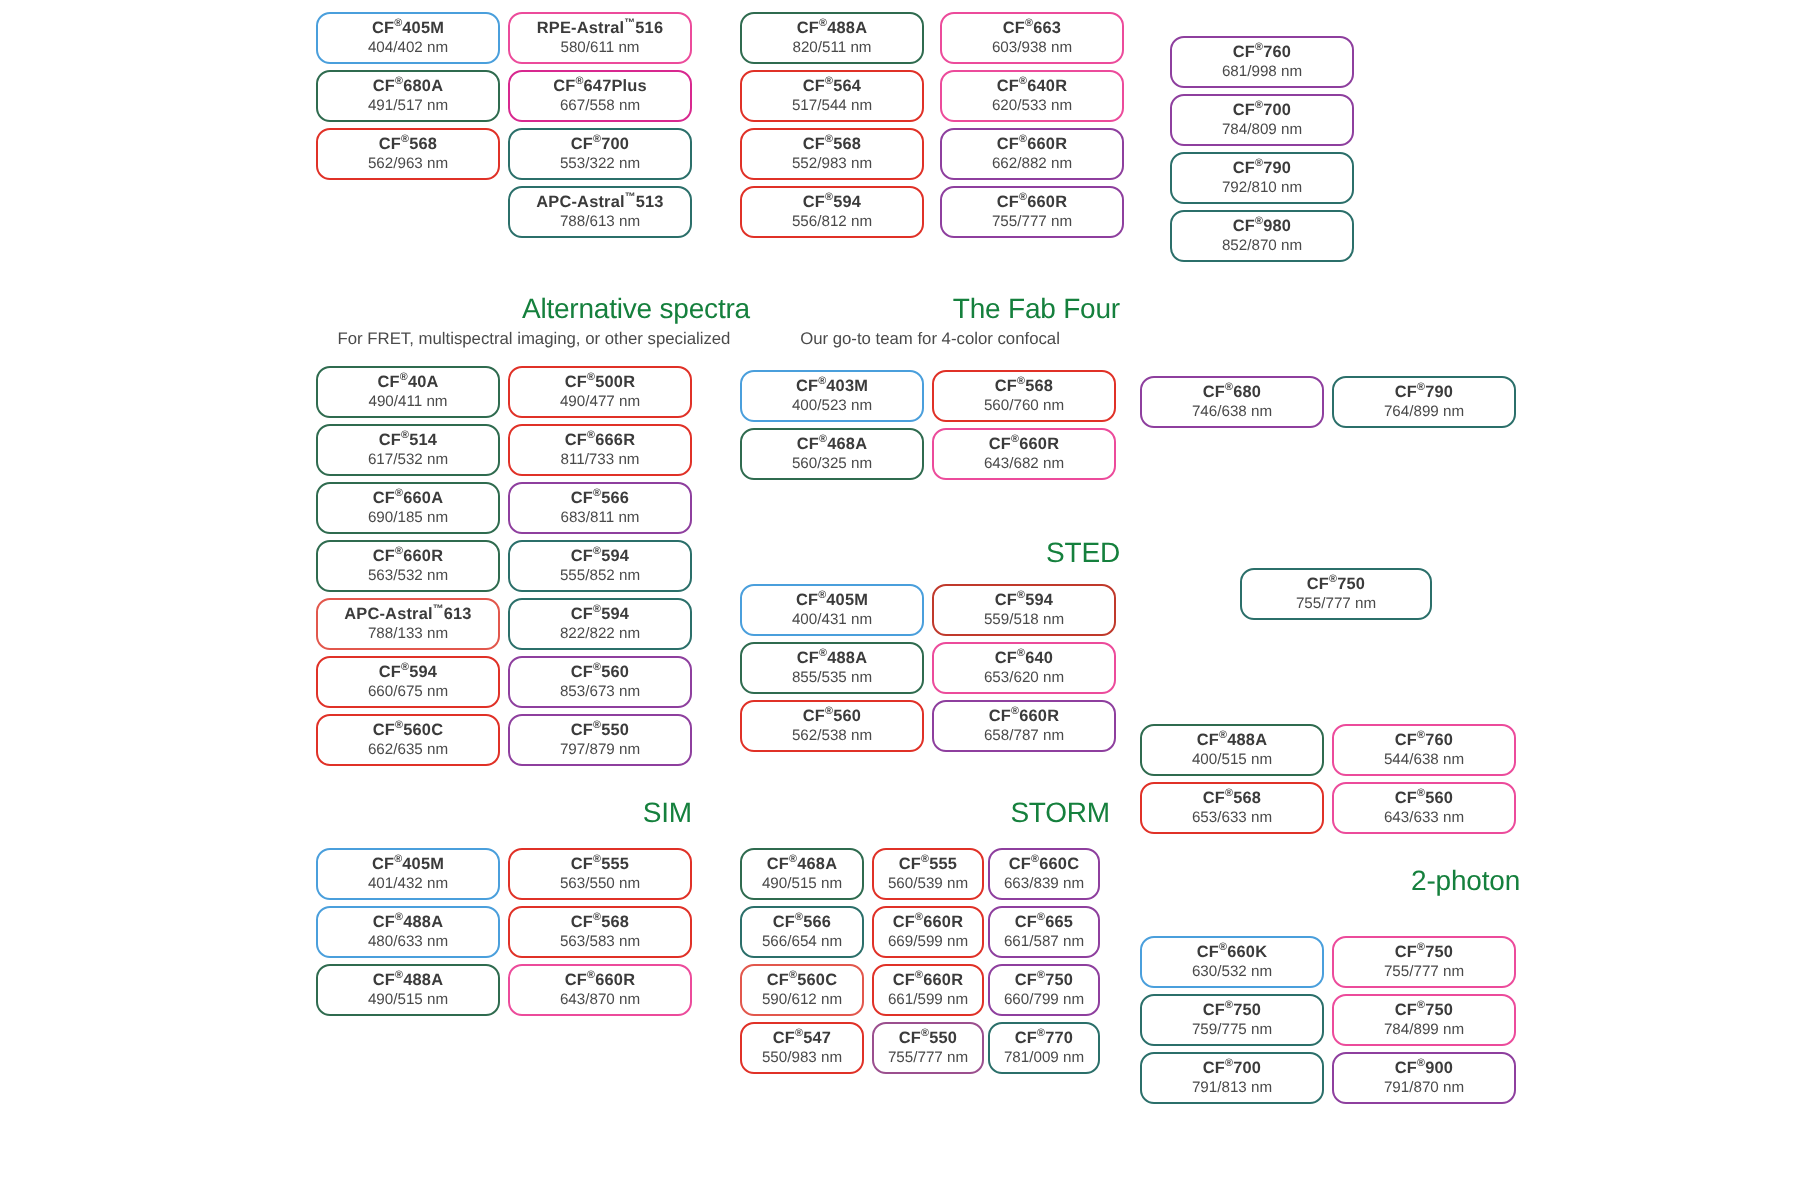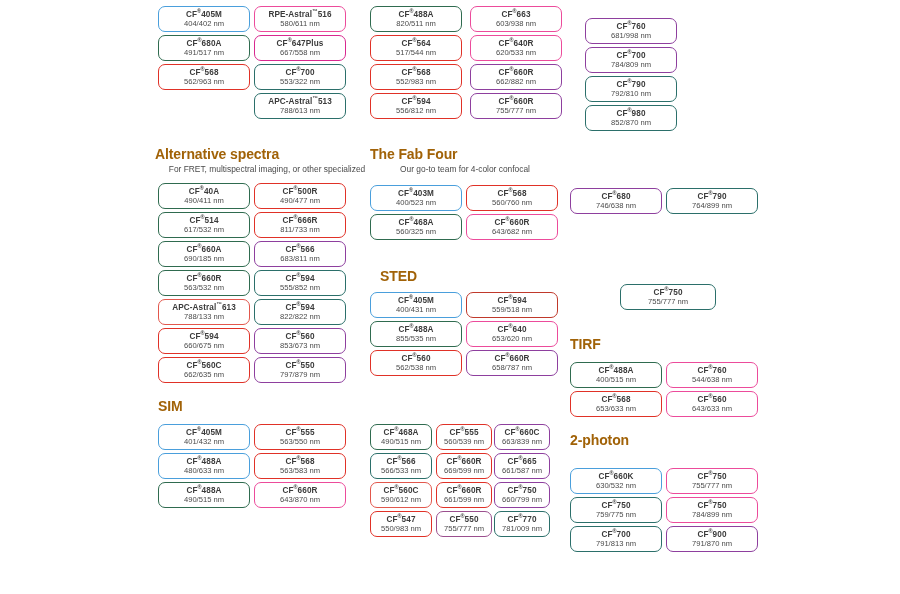--- a/index.html
+++ b/index.html
@@ -50,23 +50,23 @@
     font-size: 7.6px;
     font-weight: normal;
     color: #4a4a4a;
     white-space: nowrap;
     margin-top: 1px;
   }
   
   .sec-title {
     position: absolute;
     font-size: 13.5px;
-    font-weight: bold;
-    color: #a16207;
-    text-align: left;
+    font-weight: normal;
+    color: #15803d;
+    text-align: right;
     white-space: nowrap;
     letter-spacing: -0.1px;
   }
   .sec-title.big {
     font-size: 14px;
   }
   .sec-sub {
     position: absolute;
     font-size: 8.4px;
     font-weight: normal;
@@ -292,28 +292,29 @@
     </div>
   <div class="chip" style="left: 254px; top: 453px; width: 92px; height: 26px; border-color: rgb(224, 49, 39);">
       <div class="nm-name">CF<sup>®</sup>568</div>
       <div class="nm-spec">563/583 nm</div>
     </div>
   <div class="chip" style="left: 254px; top: 482px; width: 92px; height: 26px; border-color: rgb(236, 75, 155);">
       <div class="nm-name">CF<sup>®</sup>660R</div>
       <div class="nm-spec">643/870 nm</div>
     </div>
 
+  <div class="sec-title big" style="left:370px; top:398px; width:185px;">STORM</div>
 
   <div class="chip" style="left: 370px; top: 424px; width: 62px; height: 26px; border-color: rgb(47, 107, 79);">
       <div class="nm-name">CF<sup>®</sup>468A</div>
       <div class="nm-spec">490/515 nm</div>
     </div>
   <div class="chip" style="left: 370px; top: 453px; width: 62px; height: 26px; border-color: rgb(43, 111, 106);">
       <div class="nm-name">CF<sup>®</sup>566</div>
-      <div class="nm-spec">566/533 nm</div>
+      <div class="nm-spec">566/654 nm</div>
     </div>
   <div class="chip" style="left: 370px; top: 482px; width: 62px; height: 26px; border-color: rgb(226, 87, 76);">
       <div class="nm-name">CF<sup>®</sup>560C</div>
       <div class="nm-spec">590/612 nm</div>
     </div>
   <div class="chip" style="left: 370px; top: 511px; width: 62px; height: 26px; border-color: rgb(224, 49, 39);">
       <div class="nm-name">CF<sup>®</sup>547</div>
       <div class="nm-spec">550/983 nm</div>
     </div>
 
@@ -358,21 +359,20 @@
   <div class="chip" style="left: 666px; top: 188px; width: 92px; height: 26px; border-color: rgb(43, 111, 106);">
       <div class="nm-name">CF<sup>®</sup>790</div>
       <div class="nm-spec">764/899 nm</div>
     </div>
 
   <div class="chip" style="left: 620px; top: 284px; width: 96px; height: 26px; border-color: rgb(43, 111, 106);">
       <div class="nm-name">CF<sup>®</sup>750</div>
       <div class="nm-spec">755/777 nm</div>
     </div>
 
-  <div class="sec-title big" style="left:570px; top:336px; width:190px;">TIRF</div>
 
   <div class="chip" style="left: 570px; top: 362px; width: 92px; height: 26px; border-color: rgb(47, 107, 79);">
       <div class="nm-name">CF<sup>®</sup>488A</div>
       <div class="nm-spec">400/515 nm</div>
     </div>
   <div class="chip" style="left: 570px; top: 391px; width: 92px; height: 26px; border-color: rgb(224, 49, 39);">
       <div class="nm-name">CF<sup>®</sup>568</div>
       <div class="nm-spec">653/633 nm</div>
     </div>
   <div class="chip" style="left: 666px; top: 362px; width: 92px; height: 26px; border-color: rgb(236, 75, 155);">

